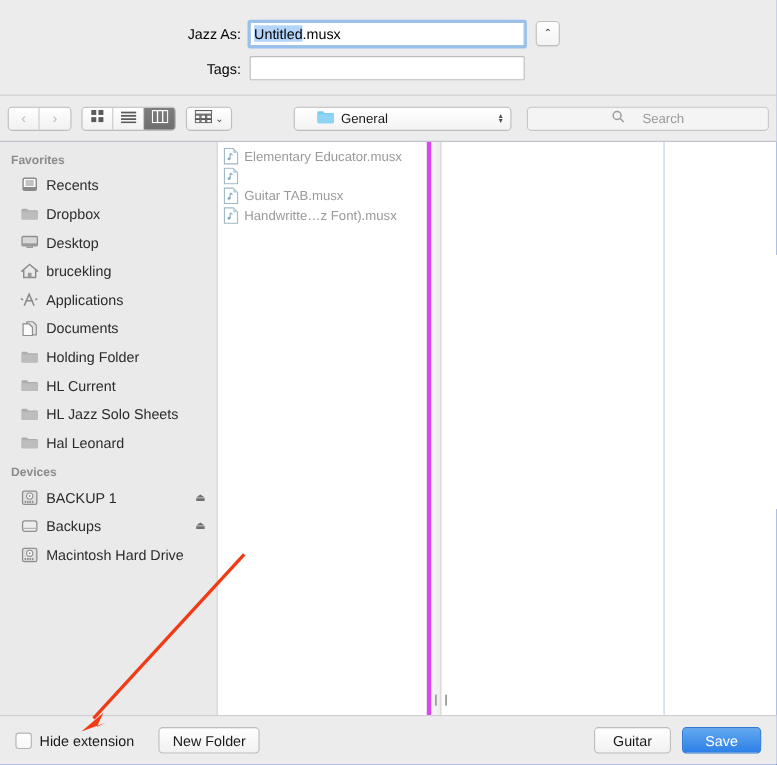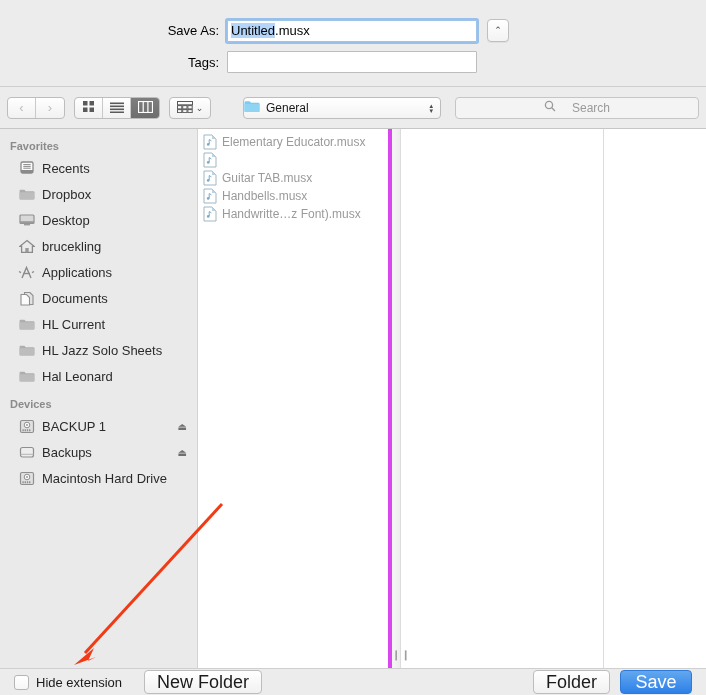--- a/index.html
+++ b/index.html
@@ -133,30 +133,30 @@
     border: 1px solid #bdbdbd;
     border-radius: 4px;
     background: linear-gradient(#ffffff, #f1f1f1);
     display: flex;
     align-items: center;
     justify-content: center;
     gap: 3px;
     padding: 0 4px;
   }
   .path-popup {
-    margin-left: 32px;
+    margin-left: 56px;
     width: 198px;
     height: 22px;
     box-sizing: border-box;
     border: 1px solid #bdbdbd;
     border-radius: 4px;
     background: linear-gradient(#ffffff, #f3f3f3);
     display: flex;
     align-items: center;
-    padding: 0 0;
+    padding: 0 20px;
     font-size: 12px;
     color: #1a1a1a;
     position: relative;
   }
   .path-popup .lbl { margin-left: 6px; }
   .updown {
     position: absolute;
     right: 7px;
     display: flex;
     flex-direction: column;
@@ -277,21 +277,21 @@
     background: #ffffff;
     border-right: 1px solid #dcdcdc;
   }
   .col-last {
     flex: 1;
     background: #ffffff;
   }
 
   
   .footer {
-    height: 27px;
+    height: 45px;
     flex: none;
     background: #ececec;
     border-top: 1px solid #cfcfcf;
     display: flex;
     align-items: center;
     padding: 0 14px;
     box-sizing: border-box;
   }
   .checkbox-wrap {
     display: flex;
@@ -306,21 +306,21 @@
     border-radius: 3px;
     background: linear-gradient(#ffffff, #f6f6f6);
     margin-right: 7px;
   }
   .btn {
     height: 24px;
     min-width: 75px;
     border-radius: 4px;
     border: 1px solid #bdbdbd;
     background: linear-gradient(#ffffff, #f1f1f1);
-    font-size: 18px;
+    font-size: 13px;
     color: #1a1a1a;
     display: flex;
     align-items: center;
     justify-content: center;
     padding: 0 12px;
     box-sizing: border-box;
   }
   .btn.newfolder { margin-left: 22px; min-width: 92px; }
   .btn.cancel { margin-left: auto; min-width: 70px; }
   .btn.save {
@@ -342,21 +342,21 @@
   }
 </style>
 </head>
 <body>
 
 <div class="dialog">
 
   <div class="header">
 
     <div class="field-row saveas">
-      <div class="field-label">Save As:</div>
+      <div class="field-label">Jazz As:</div>
       <div class="text-input saveas">
           <span class="sel-text">Untitled</span>
           <span>.musx</span>
         </div>
       <div class="disclosure-btn">
         <span>⌃</span>
       </div>
     </div>
 
     <div class="field-row tags">
@@ -514,20 +514,29 @@
       <div class="side-item">
         <span class="ico">
           <svg width="16" height="15" viewBox="0 0 16 15">
               <path d="M5.5 1.5 H11 L14 4.5 V13.5 H5.5 Z" fill="#e3e3e3" stroke="#8f8f8f" stroke-width="1.1"></path>
               <path d="M2 3.5 H7.5 L10.5 6.5 V14 H2 Z" fill="#fbfbfb" stroke="#8f8f8f" stroke-width="1.1"></path>
             </svg>
         </span>
         <span>Documents</span>
       </div>
 
+      <div class="side-item">
+        <span class="ico">
+          <svg width="16" height="13" viewBox="0 0 16 13">
+              <path d="M0.6 2.6 A0.9 0.9 0 0 1 1.5 1.7 H5.4 L6.8 3.2 H14.5 A0.9 0.9 0 0 1 15.4 4.1 V10.6 A0.9 0.9 0 0 1 14.5 11.5 H1.5 A0.9 0.9 0 0 1 0.6 10.6 Z" fill="#aeaeae"></path>
+              <path d="M0.6 4.3 H15.4 V10.6 A0.9 0.9 0 0 1 14.5 11.5 H1.5 A0.9 0.9 0 0 1 0.6 10.6 Z" fill="#bdbdbd"></path>
+            </svg>
+        </span>
+        <span> Holding Folder</span>
+      </div>
 
       <div class="side-item">
         <span class="ico">
           <svg width="16" height="13" viewBox="0 0 16 13">
               <path d="M0.6 2.6 A0.9 0.9 0 0 1 1.5 1.7 H5.4 L6.8 3.2 H14.5 A0.9 0.9 0 0 1 15.4 4.1 V10.6 A0.9 0.9 0 0 1 14.5 11.5 H1.5 A0.9 0.9 0 0 1 0.6 10.6 Z" fill="#aeaeae"></path>
               <path d="M0.6 4.3 H15.4 V10.6 A0.9 0.9 0 0 1 14.5 11.5 H1.5 A0.9 0.9 0 0 1 0.6 10.6 Z" fill="#bdbdbd"></path>
             </svg>
         </span>
         <span>HL Current</span>
       </div>
@@ -631,43 +640,31 @@
               <path d="M1 1 H9 L13 5 V15 H1 Z" fill="#ffffff" stroke="#9fb6c4" stroke-width="1"></path>
               <path d="M9 1 L13 5 H9 Z" fill="#bcd4e2"></path>
               <path d="M6.2 5.6 V10.2" stroke="#7fa8c2" stroke-width="1"></path>
               <circle cx="5.2" cy="10.4" r="1.3" fill="#7fa8c2"></circle>
               <path d="M6.2 5.6 Q8 6 8.2 7.2" stroke="#7fa8c2" stroke-width="1" fill="none"></path>
             </svg>
         </span>
         <span>Guitar TAB.musx</span>
       </div>
 
+
       <div class="file-row">
         <span class="ico">
           <svg width="14" height="16" viewBox="0 0 14 16">
               <path d="M1 1 H9 L13 5 V15 H1 Z" fill="#ffffff" stroke="#9fb6c4" stroke-width="1"></path>
               <path d="M9 1 L13 5 H9 Z" fill="#bcd4e2"></path>
               <path d="M6.2 5.6 V10.2" stroke="#7fa8c2" stroke-width="1"></path>
               <circle cx="5.2" cy="10.4" r="1.3" fill="#7fa8c2"></circle>
               <path d="M6.2 5.6 Q8 6 8.2 7.2" stroke="#7fa8c2" stroke-width="1" fill="none"></path>
             </svg>
         </span>
-        <span>Handbells.musx</span>
-      </div>
-
-      <div class="file-row">
-        <span class="ico">
-          <svg width="14" height="16" viewBox="0 0 14 16">
-              <path d="M1 1 H9 L13 5 V15 H1 Z" fill="#ffffff" stroke="#9fb6c4" stroke-width="1"></path>
-              <path d="M9 1 L13 5 H9 Z" fill="#bcd4e2"></path>
-              <path d="M6.2 5.6 V10.2" stroke="#7fa8c2" stroke-width="1"></path>
-              <circle cx="5.2" cy="10.4" r="1.3" fill="#7fa8c2"></circle>
-              <path d="M6.2 5.6 Q8 6 8.2 7.2" stroke="#7fa8c2" stroke-width="1" fill="none"></path>
-            </svg>
-        </span>
         <span>Handwritte…z Font).musx</span>
       </div>
 
 
     </div>
 
     <div class="col-divider">
       <div class="grip">❙❙</div>
     </div>
 
@@ -676,21 +673,21 @@
     <div class="col-last"></div>
 
   </div>
 
   <div class="footer">
     <div class="checkbox-wrap">
       <span class="checkbox"></span>
       <span>Hide extension</span>
     </div>
     <div class="btn newfolder">New Folder</div>
-    <div class="btn cancel">Folder</div>
+    <div class="btn cancel">Guitar</div>
     <div class="btn save">Save</div>
   </div>
 
   <svg class="annotation" viewBox="0 0 706 695">
     <line x1="222" y1="504" x2="85" y2="653" stroke="#f23a15" stroke-width="3"></line>
     <polygon points="74,665 94,648 88,661 96,657" fill="#f23a15"></polygon>
   </svg>
 
 </div>
 

